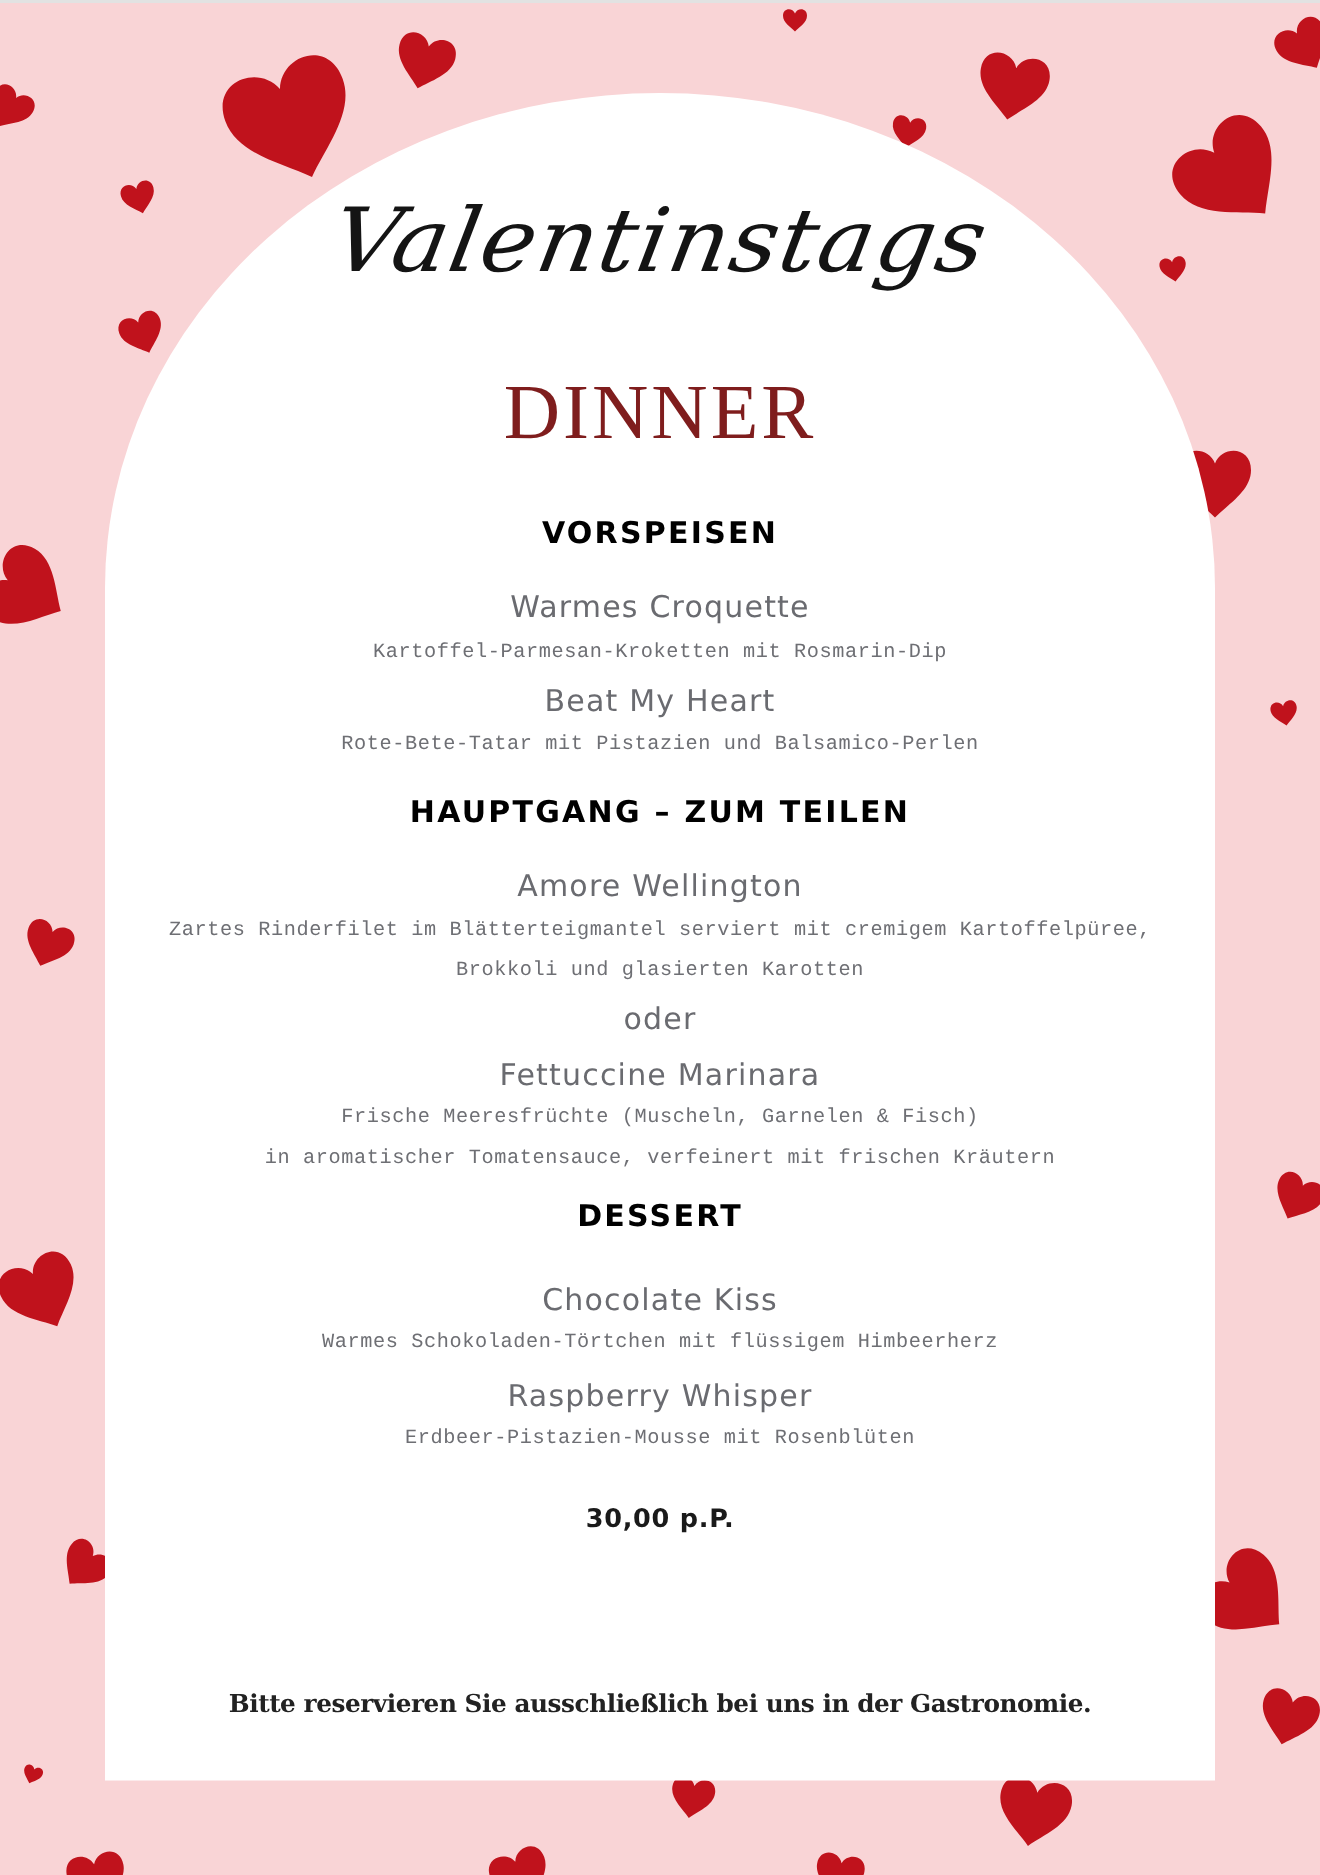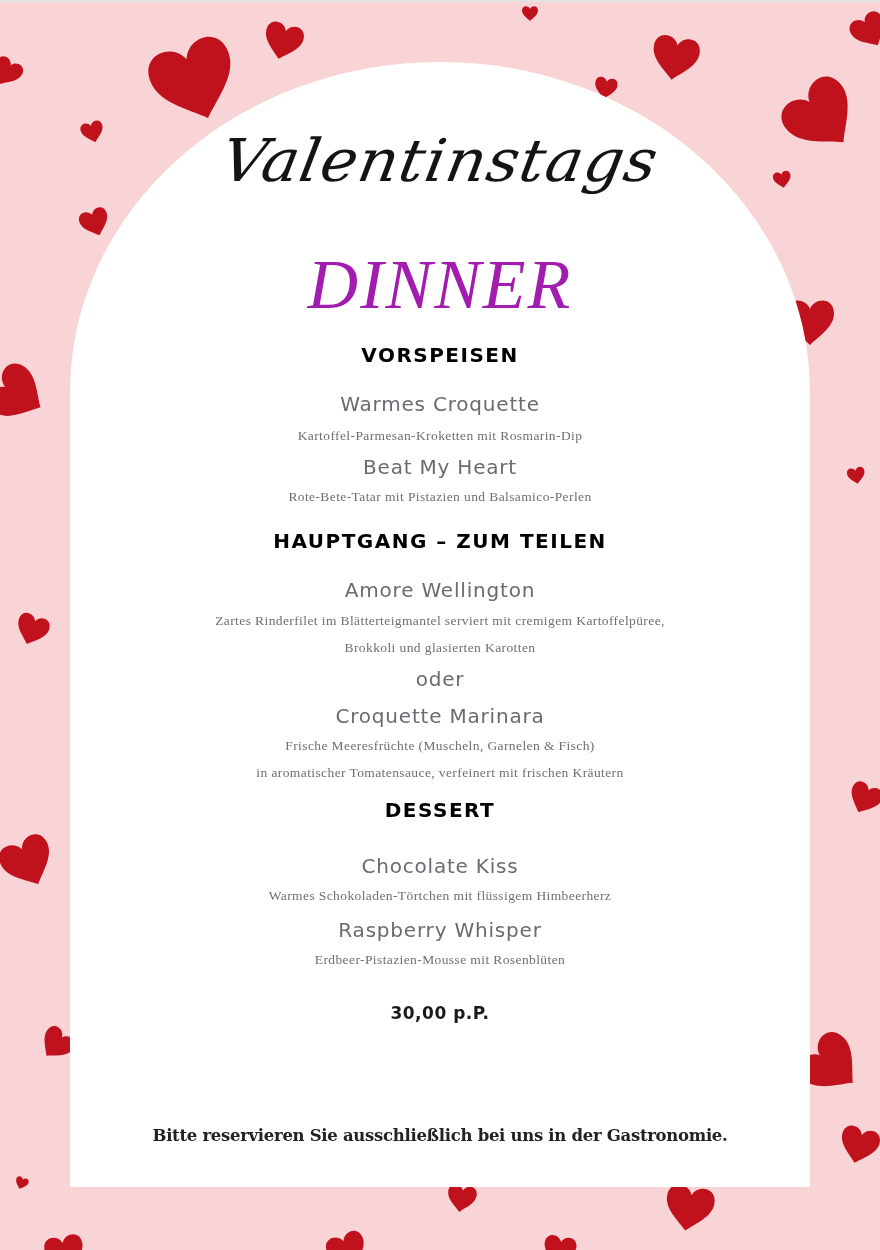--- a/index.html
+++ b/index.html
@@ -51,25 +51,24 @@
       color: #141414;
       letter-spacing: 1px;
       line-height: 1;
       transform: skewX(-10deg) scaleY(0.95);
     }
     .dinner-title {
       position: absolute;
       left: 0; width: 740px;
       top: 248px;
       font-family: "Liberation Serif", serif;
-      font-size: 70px;
-      color: #a21caf;
+      font-size: 52px;
+      color: #7f1d1d;
       letter-spacing: 2px;
       line-height: 1;
-      font-style: italic;
     }
     .section-heading {
       position: absolute;
       left: 0; width: 740px;
       font-family: "DejaVu Sans", sans-serif;
       font-weight: bold;
       font-size: 20px;
       color: #000000;
       letter-spacing: 1.5px;
       line-height: 1;
@@ -79,21 +78,21 @@
       left: 0; width: 740px;
       font-family: "DejaVu Sans", sans-serif;
       font-size: 20px;
       color: #6a6b70;
       letter-spacing: 0.8px;
       line-height: 1;
     }
     .dish-desc {
       position: absolute;
       left: 0; width: 740px;
-      font-family: Liberation Serif, serif;
+      font-family: Liberation Mono, monospace;
       font-size: 13.5px;
       color: #6e6f74;
       letter-spacing: 0.4px;
       line-height: 1;
     }
     .price {
       position: absolute;
       left: 0; width: 740px;
       top: 1003px;
       font-family: "DejaVu Sans", sans-serif;
@@ -225,21 +224,21 @@
   <div class="dish-name" style="top:392px">Warmes Croquette</div>
   <div class="dish-desc" style="top:427px">Kartoffel-Parmesan-Kroketten mit Rosmarin-Dip</div>
   <div class="dish-name" style="top:455px">Beat My Heart</div>
   <div class="dish-desc" style="top:488px">Rote-Bete-Tatar mit Pistazien und Balsamico-Perlen</div>
 
   <div class="section-heading" style="top:529px">HAUPTGANG – ZUM TEILEN</div>
   <div class="dish-name" style="top:578px">Amore Wellington</div>
   <div class="dish-desc" style="top:612px">Zartes Rinderfilet im Blätterteigmantel serviert mit cremigem Kartoffelpüree,</div>
   <div class="dish-desc" style="top:639px">Brokkoli und glasierten Karotten</div>
   <div class="dish-name" style="top:667px">oder</div>
-  <div class="dish-name" style="top:704px">Croquette Marinara</div>
+  <div class="dish-name" style="top:704px">Fettuccine Marinara</div>
   <div class="dish-desc" style="top:737px">Frische Meeresfrüchte (Muscheln, Garnelen &amp; Fisch)</div>
   <div class="dish-desc" style="top:764px">in aromatischer Tomatensauce, verfeinert mit frischen Kräutern</div>
 
   <div class="section-heading" style="top:798px">DESSERT</div>
   <div class="dish-name" style="top:854px">Chocolate Kiss</div>
   <div class="dish-desc" style="top:887px">Warmes Schokoladen-Törtchen mit flüssigem Himbeerherz</div>
   <div class="dish-name" style="top:918px">Raspberry Whisper</div>
   <div class="dish-desc" style="top:951px">Erdbeer-Pistazien-Mousse mit Rosenblüten</div>
 
   <div class="price">30,00 p.P.</div>

